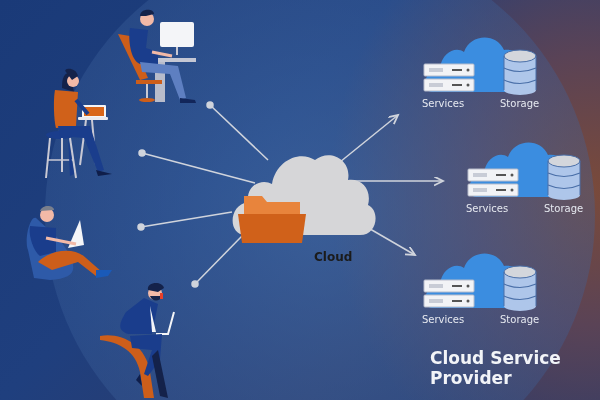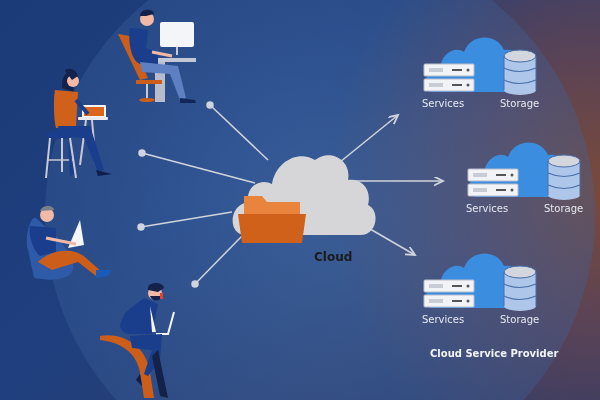--- a/index.html
+++ b/index.html
@@ -2,21 +2,21 @@
 <html><head>
 <meta charset="utf-8">
 <style>
   html, body { margin:0; padding:0; }
   body { width:600px; height:400px; overflow:hidden; font-family:"DejaVu Sans", sans-serif; }
   #stage { position:relative; width:600px; height:400px; overflow:hidden;
     background: radial-gradient(ellipse 260px 300px at 590px 190px, #7a4a3a 0%, #5a4356 45%, rgba(40,50,100,0) 100%),
                 linear-gradient(135deg, #1a3a78 0%, #1f3f7e 40%, #2c3d6e 70%, #283a6a 100%); }
   svg { position:absolute; left:0; top:0; }
   .lbl { position:absolute; color:#e6e9f0; font-size:10px; font-family:"DejaVu Sans", sans-serif; }
-  .title { position:absolute; color:#f2f4f8; font-weight:bold; font-size:10px; font-family:"DejaVu Sans", sans-serif; }
+  .title { position:absolute; color:#f2f4f8; font-weight:bold; font-size:17px; font-family:"DejaVu Sans", sans-serif; }
   .cloud-lbl { position:absolute; color:#1b1b1b; font-weight:bold; font-size:12px; font-family:"DejaVu Sans", sans-serif;margin-top:40px; }
 </style>
 </head>
 <body>
 
 <div id="stage">
 <svg width="600" height="400" viewBox="0 0 600 400">
   <defs>
     <radialGradient id="bigCircle" cx="0.5" cy="0.5" r="0.5">
       <stop offset="0" stop-color="#4a78b4" stop-opacity="0.55"></stop>

